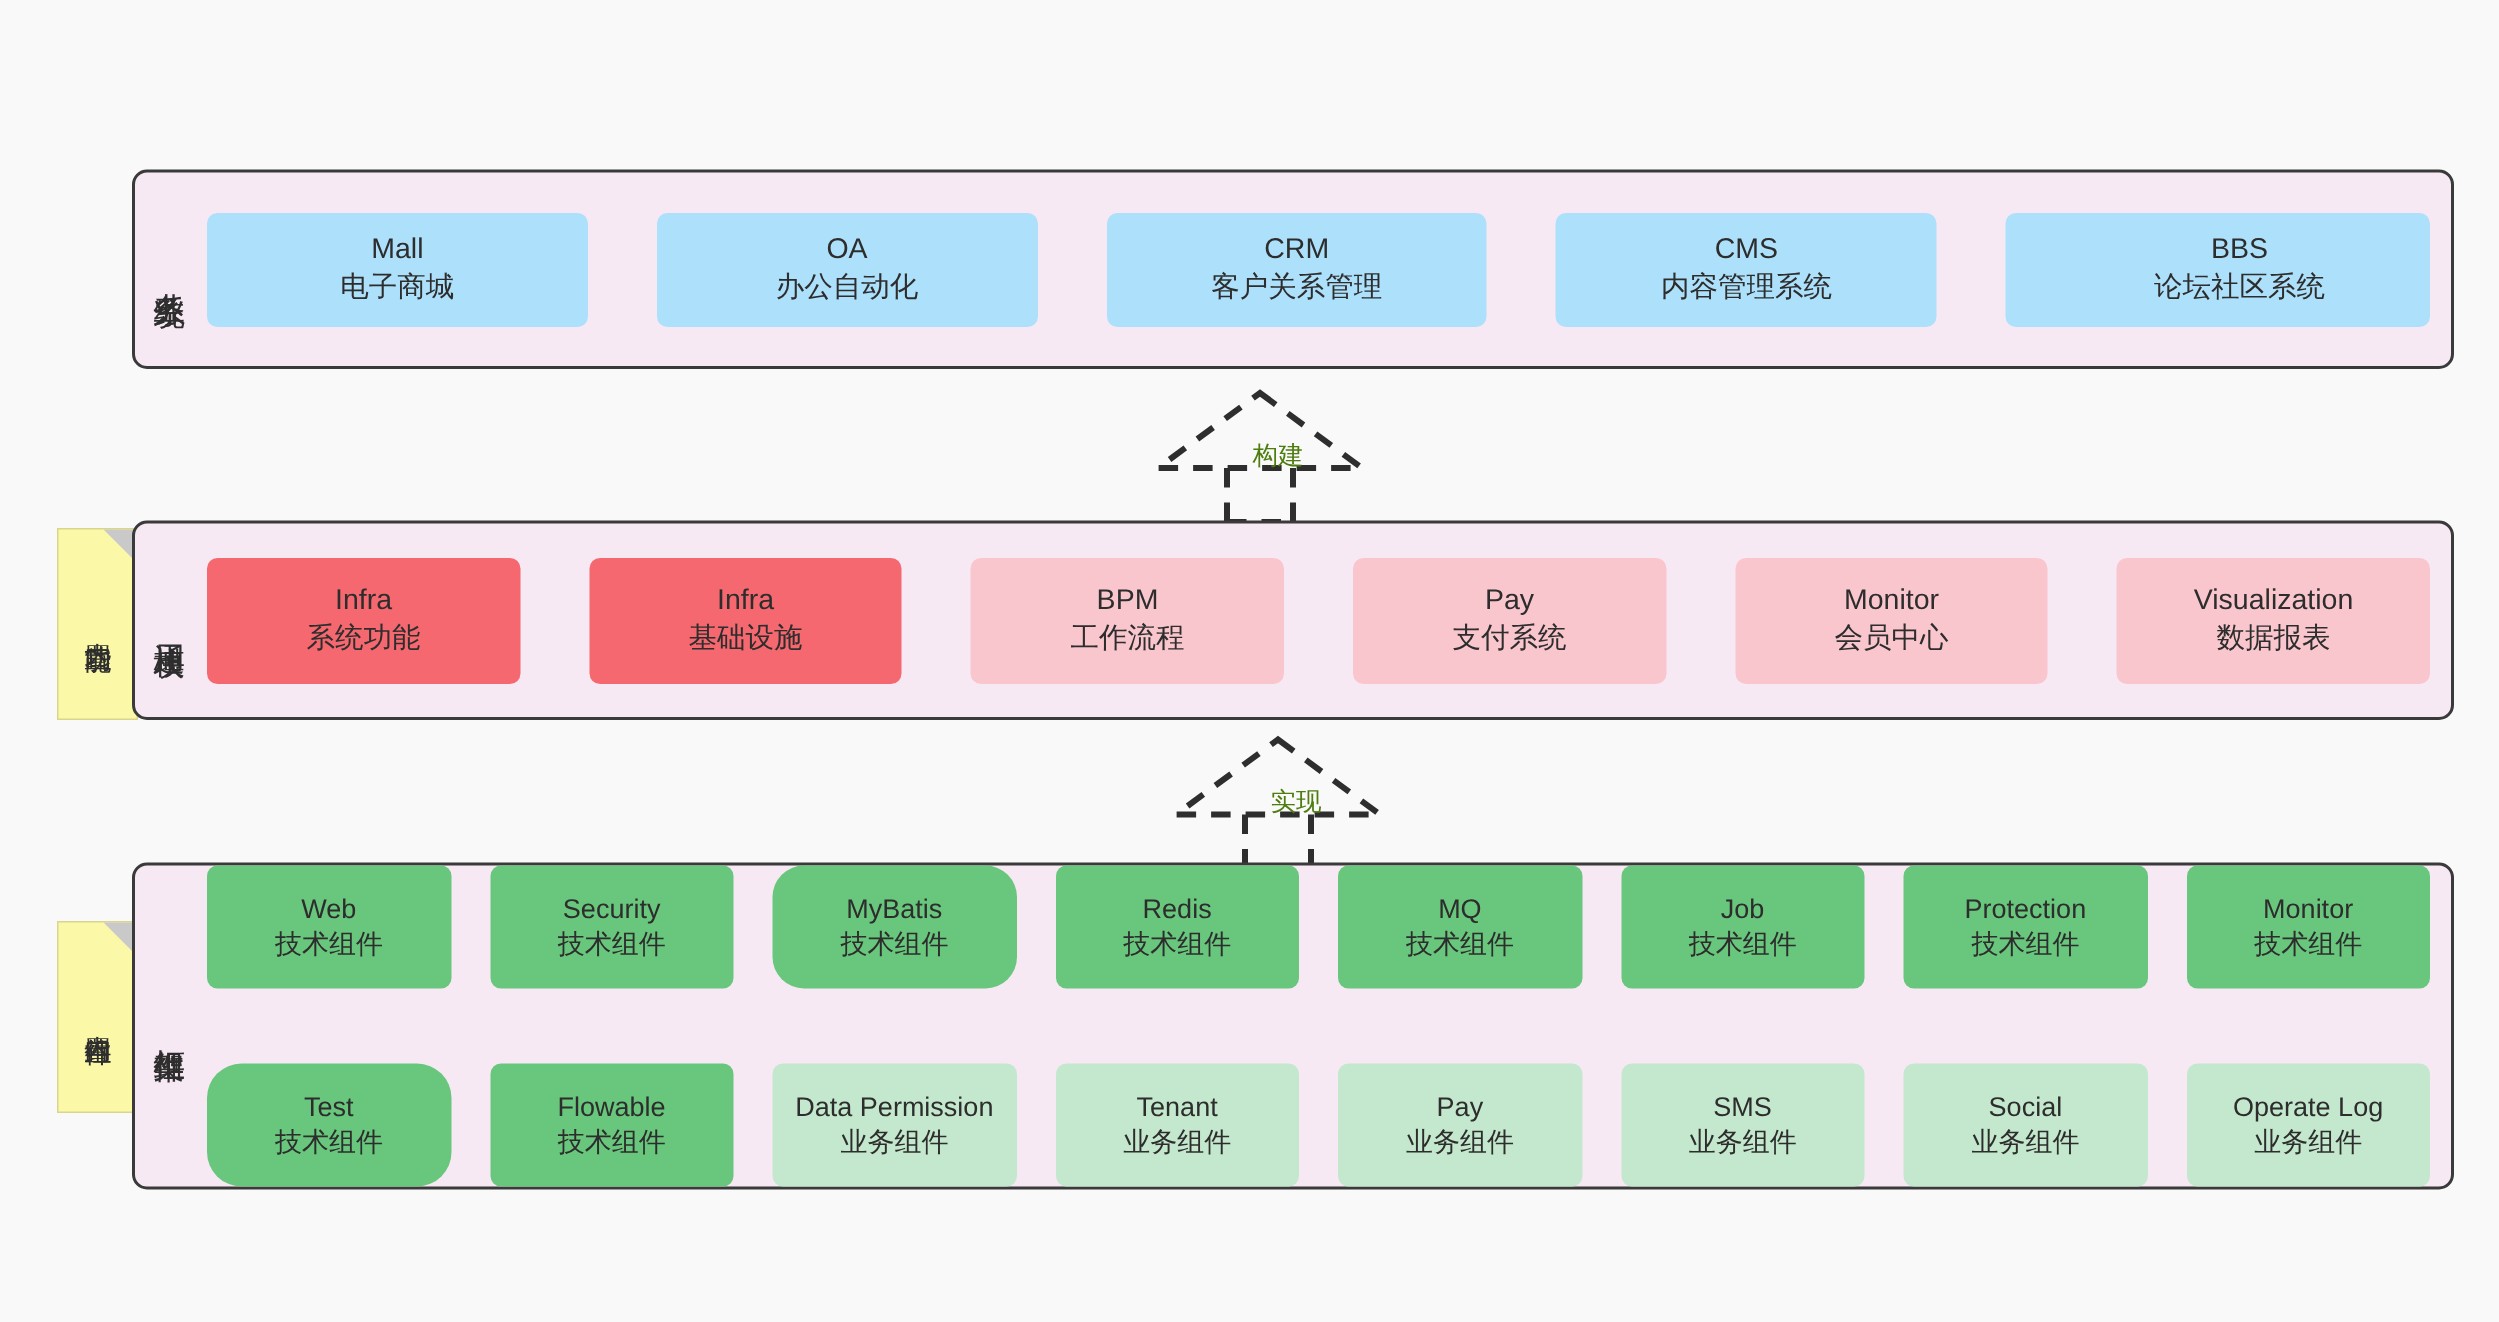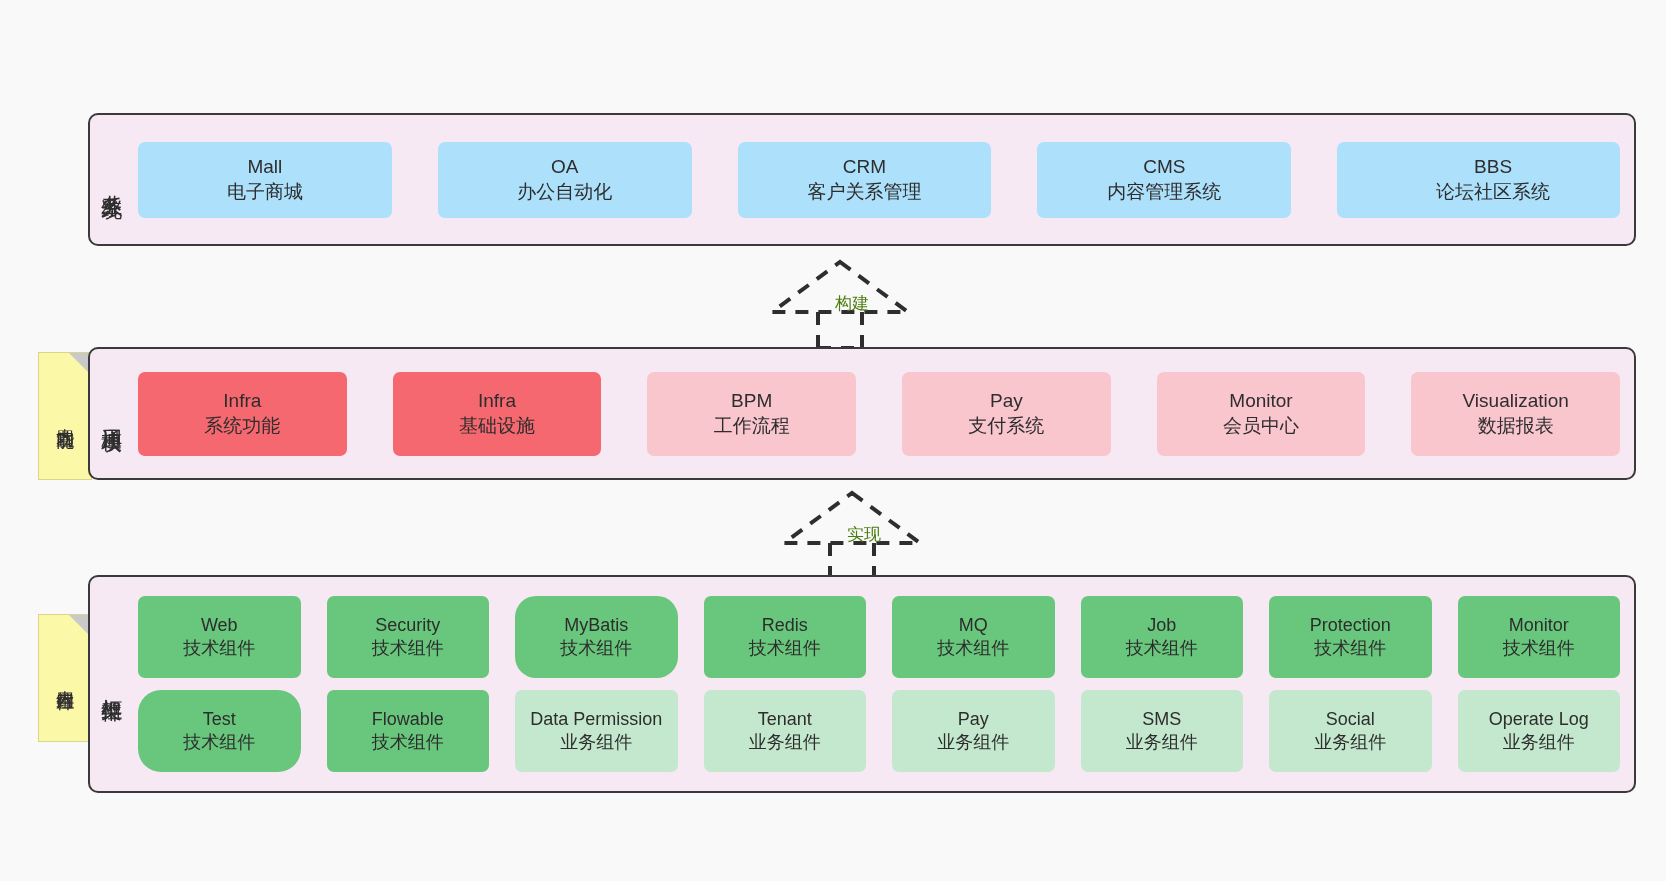--- a/index.html
+++ b/index.html
@@ -53,21 +53,21 @@
     flex: 1 1 auto;
     display: flex;
     align-items: center;
     justify-content: space-between;
     gap: 0;
     padding: 0 14px 0 4px;
   }
 
   .layer-body.two-rows {
     flex-direction: column;
-    justify-content: center;
+    justify-content: space-between;
     gap: 12px;
     padding: 0 14px 0 4px;
   }
 
   .row {
     display: flex;
     align-items: stretch;
     justify-content: space-between;
     width: 100%;
     gap: 26px;

